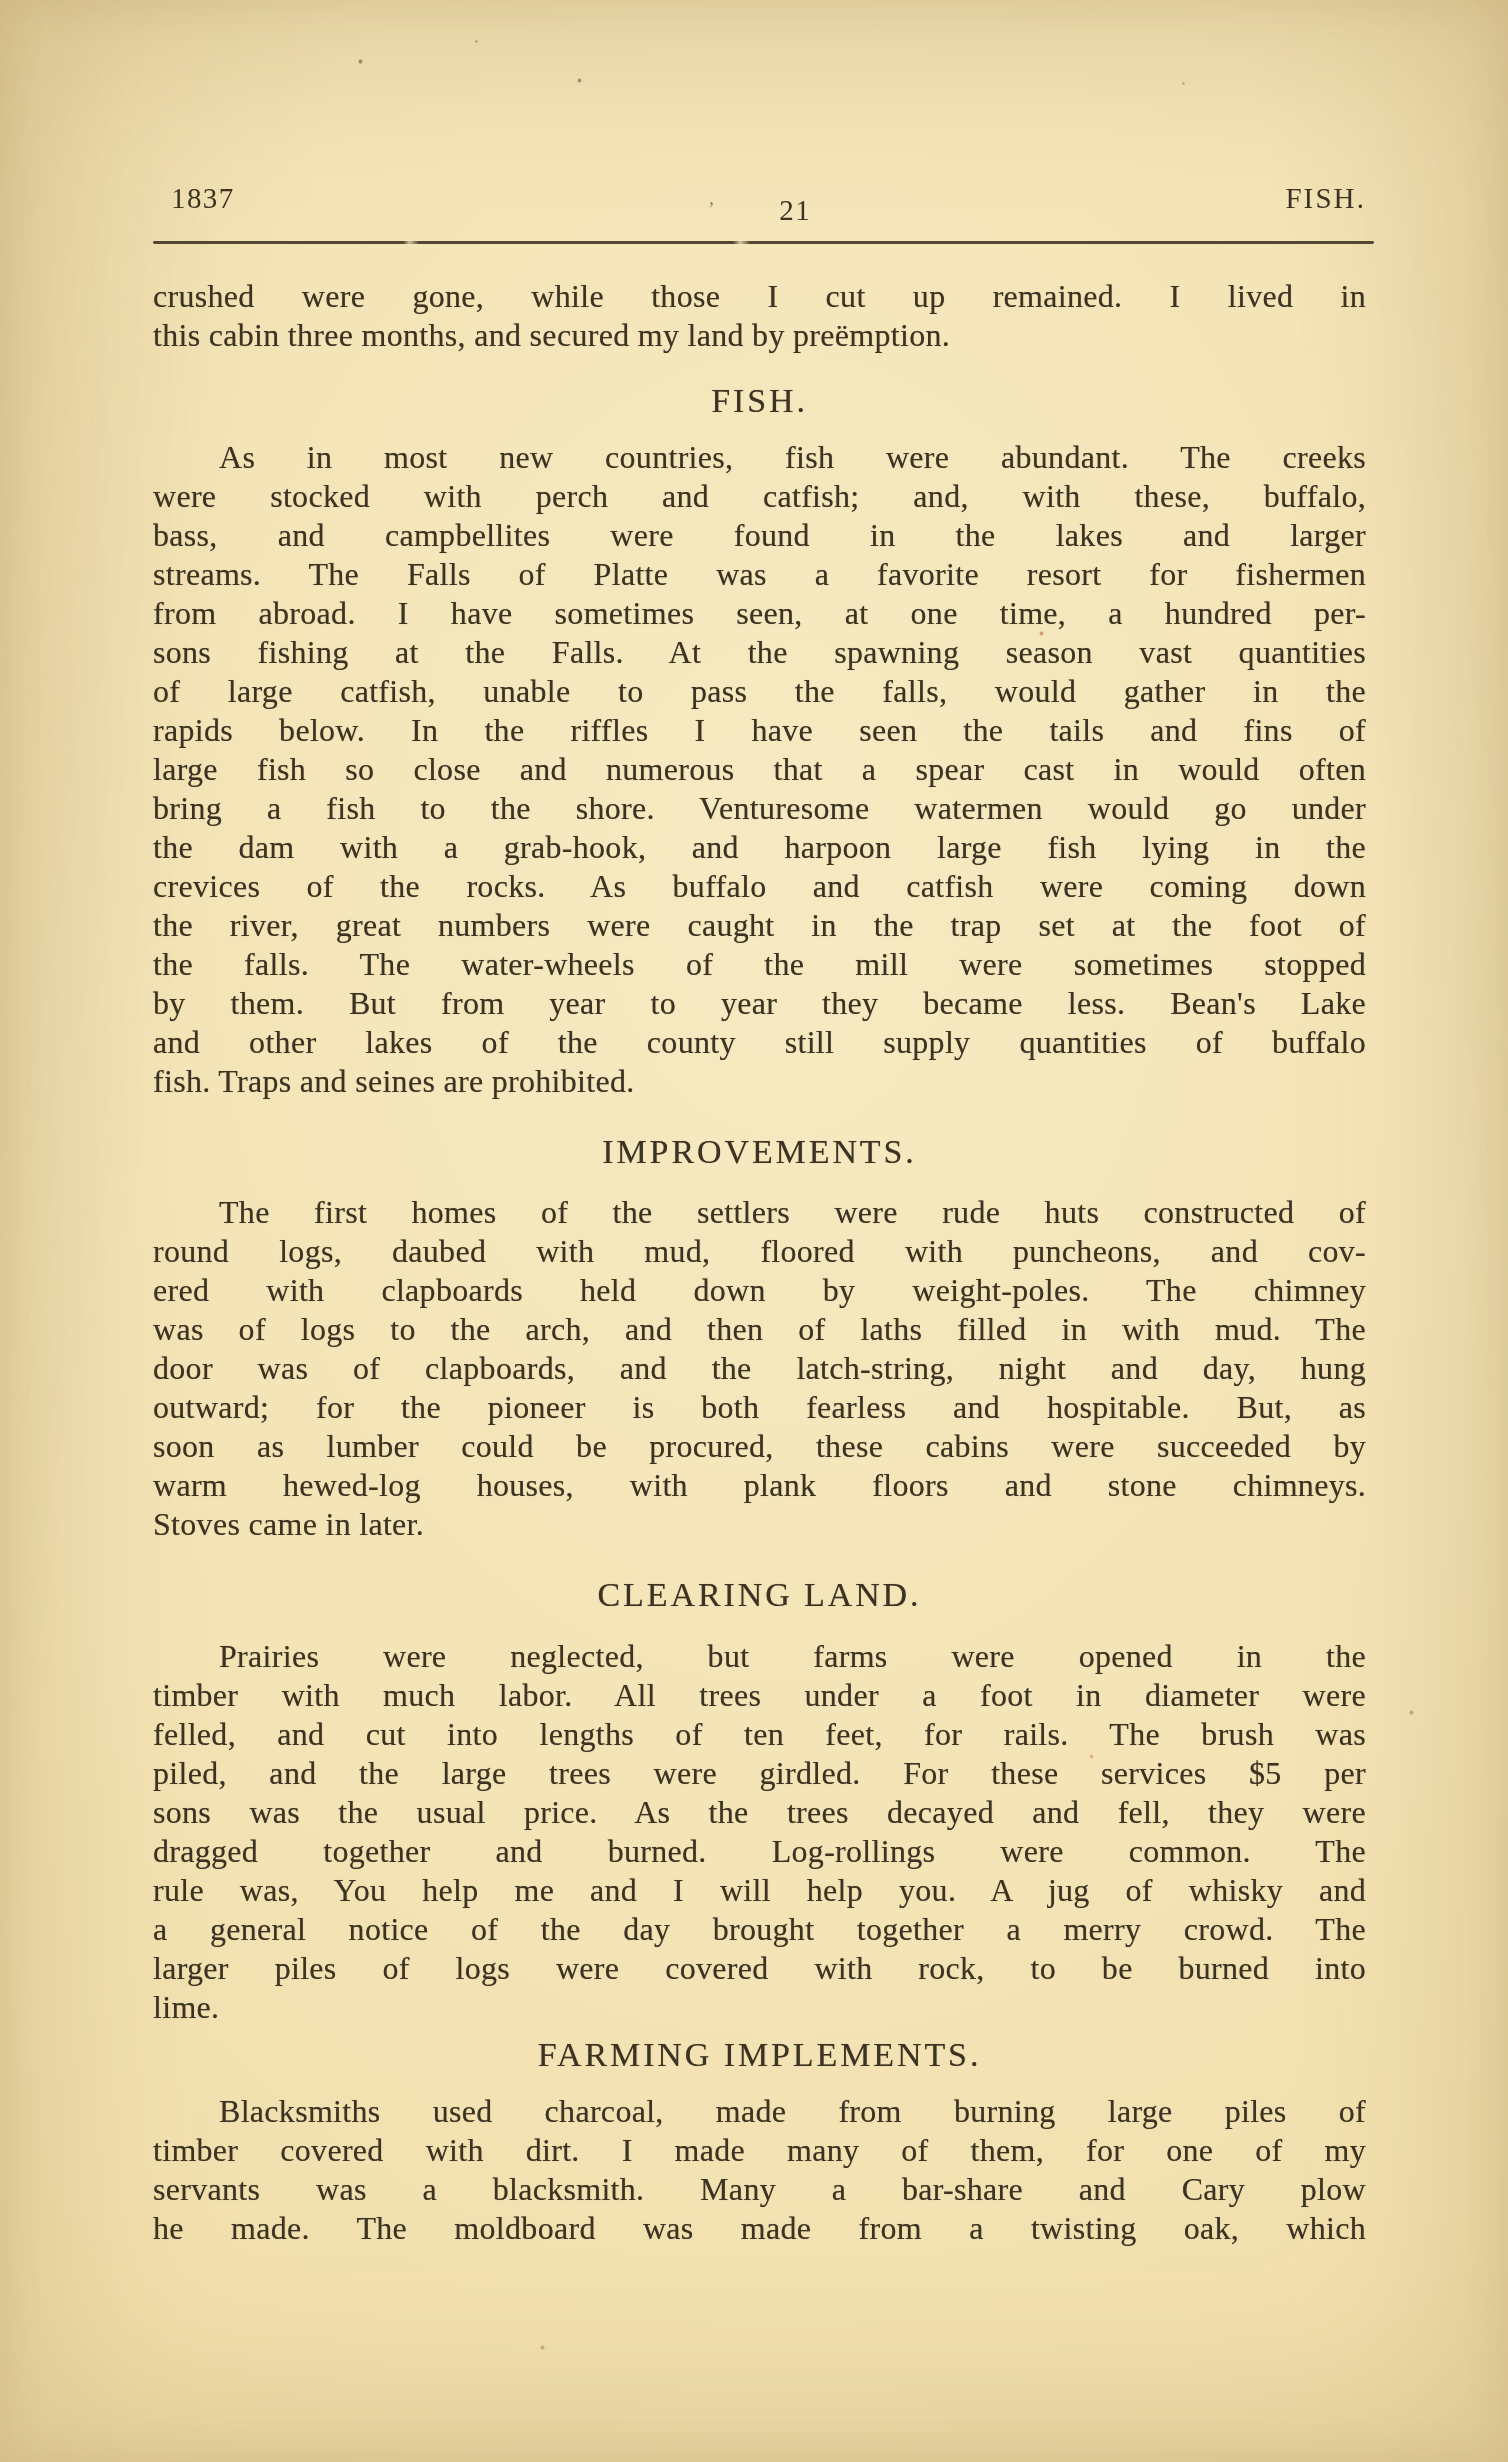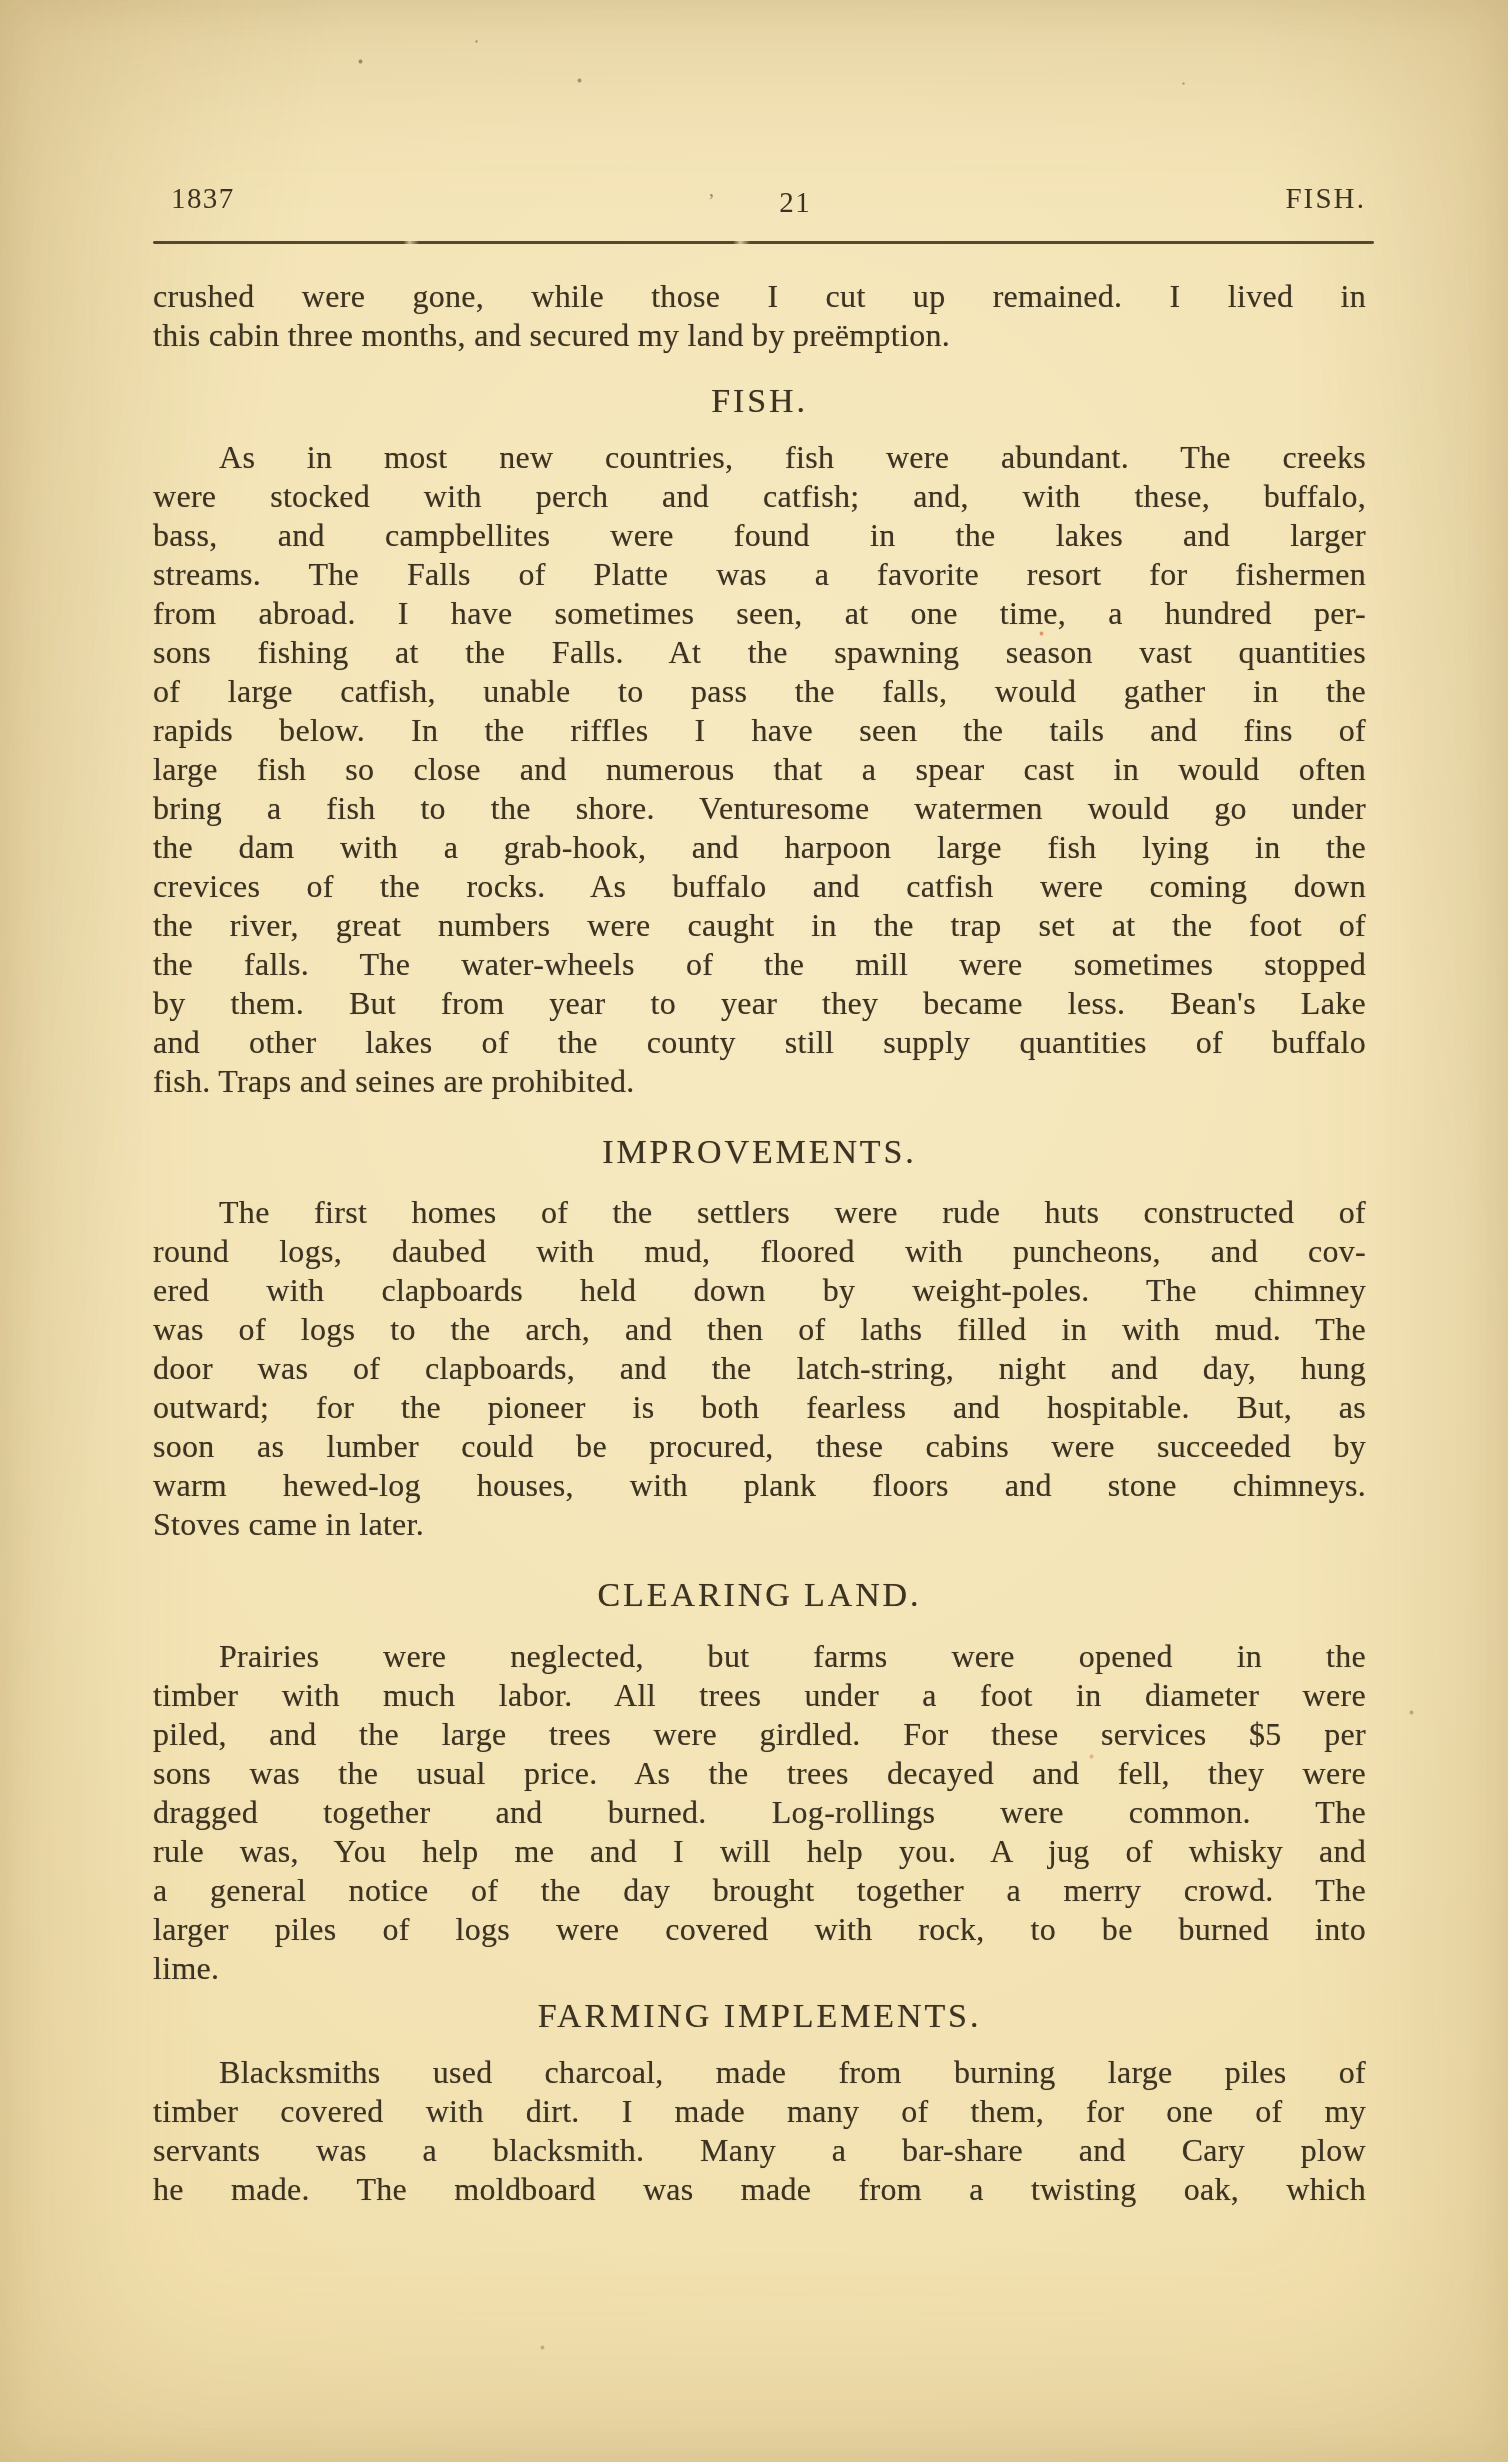--- a/index.html
+++ b/index.html
@@ -43,21 +43,21 @@
   }
   .running-head {
     position: relative;
     width: 1213px;
     height: 37px;
     font-size: 29px;
     letter-spacing: 1.4px;
     line-height: 37px;
   }
   .running-head .year { position: absolute; left: 18px; top: 0; }
-  .running-head .center { position: absolute; left: 0; right: 0; top: 4px; text-align: center; }
+  .running-head .center { position: absolute; left: 0; right: 0; top: 12px; text-align: center; }
   .running-head .fleck-mark {
     display: inline-block;
     opacity: 0.5;
     font-size: 21.4px;
     margin-right: 63px;
     transform: translateY(-4.3px);
   }
   .running-head .rtitle { position: absolute; right: 0; top: 0; letter-spacing: 2.1px; }
   .head-rule {
     width: 1221px;
@@ -157,20 +157,21 @@
           <div class="line">soon as lumber could be procured, these cabins were succeeded by</div>
           <div class="line">warm hewed-log houses, with plank floors and stone chimneys.</div>
           <div class="line short">Stoves came in later.</div>
         </div>
       </section>
       <section class="section section-clearing-land">
         <h2 class="heading">CLEARING LAND.</h2>
         <div class="paragraph">
           <div class="line indent">Prairies were neglected, but farms were opened in the</div>
           <div class="line">timber with much labor.  All trees under a foot in diameter were</div>
+          <div class="line">felled, and cut into lengths of ten feet, for rails.  The brush was</div>
           <div class="line">piled, and the large trees were girdled.  For these services $5 per</div>
           <div class="line">sons was the usual price.  As the trees decayed and fell, they were</div>
           <div class="line">dragged together and burned.  Log-rollings were common.  The</div>
           <div class="line">rule was, You help me and I will help you.  A jug of whisky and</div>
           <div class="line">a general notice of the day brought together a merry crowd.  The</div>
           <div class="line">larger piles of logs were covered with rock, to be burned into</div>
           <div class="line short">lime.</div>
         </div>
       </section>
       <section class="section section-farming-implements">

